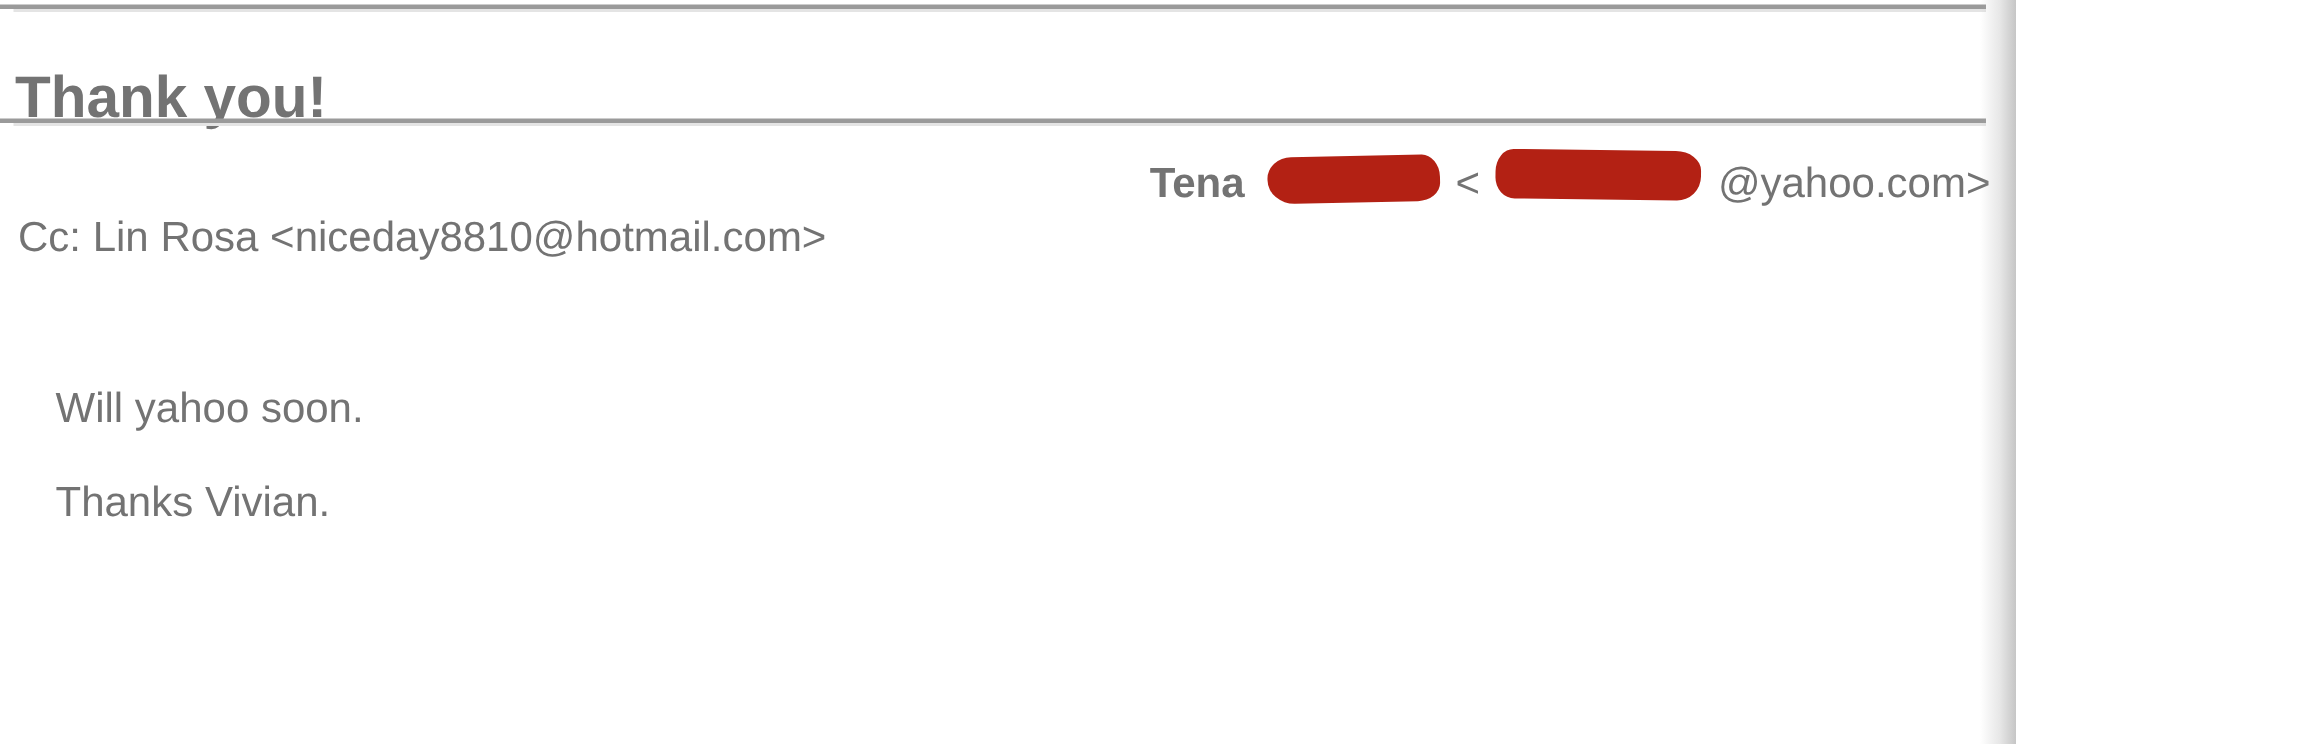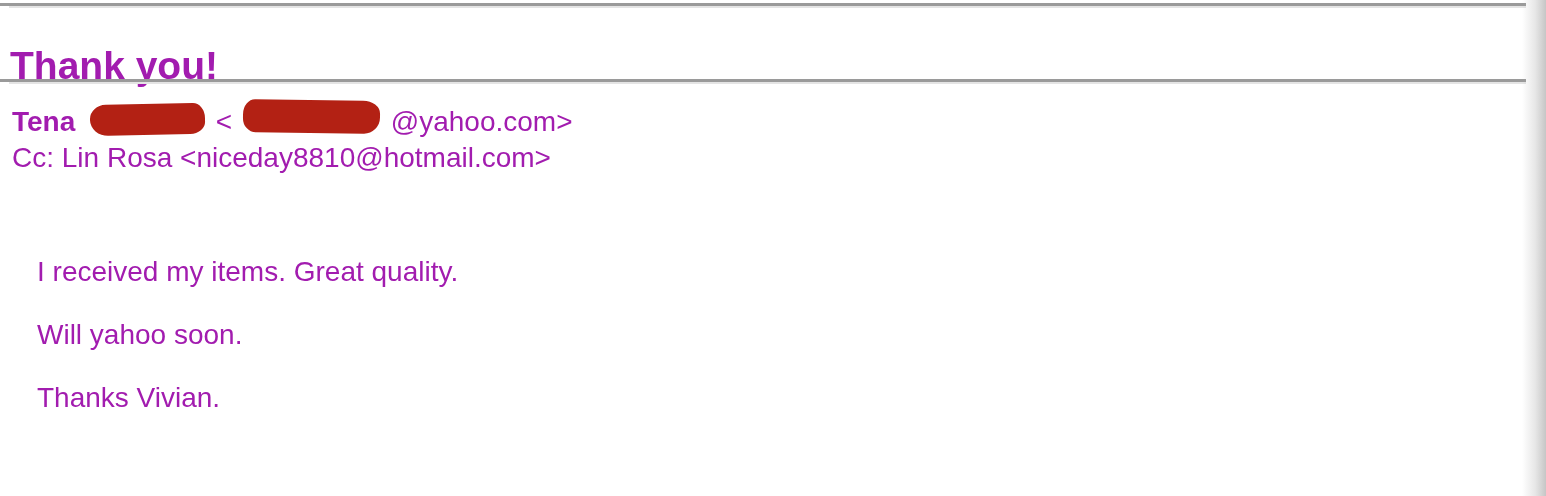--- a/index.html
+++ b/index.html
@@ -1,23 +1,23 @@
 <!DOCTYPE html>
 <html><head>
 <meta charset="utf-8">
 <style>
   html, body { margin: 0; padding: 0; background: #ffffff; }
   .page {
     position: relative;
-    width: 1546px;
+    width: 1344px;
     height: 496px;
     background: #ffffff;
     overflow: hidden;
     font-family: "Liberation Sans", sans-serif;
-    color: #a21caf;
+    color: #737373;
   }
 
   
   .rule {
     position: absolute;
     left: 0;
     right: 20px;
     height: 3px;
     background: #9a9a9a;
   }
@@ -62,21 +62,21 @@
     position: absolute;
     top: 100px;
     left: 12px;
     right: 17px;
     font-size: 28px;
     line-height: 36px;
   }
   .header-row { white-space: nowrap; }
   .row-from {
     display: flex;
-    justify-content: flex-start;
+    justify-content: flex-end;
     align-items: baseline;
     gap: 41px;
   }
   .from-name { font-weight: bold; }
   .date { white-space: nowrap; }
 
   
   .redact {
     display: inline-block;
     background: #b32114;
@@ -145,20 +145,19 @@
       </span>
     </div>
 
 
 
     <div class="header-row">Cc: Lin Rosa &lt;niceday8810@hotmail.com&gt;</div>
 
   </div>
 
   <div class="mail-body">
-    <p>I received my items. Great quality.</p>
     <p>Will yahoo soon.</p>
     <p>Thanks Vivian.</p>
   </div>
 
   <div class="edge-shadow"></div>
 
 </div>
 
 </body></html>

